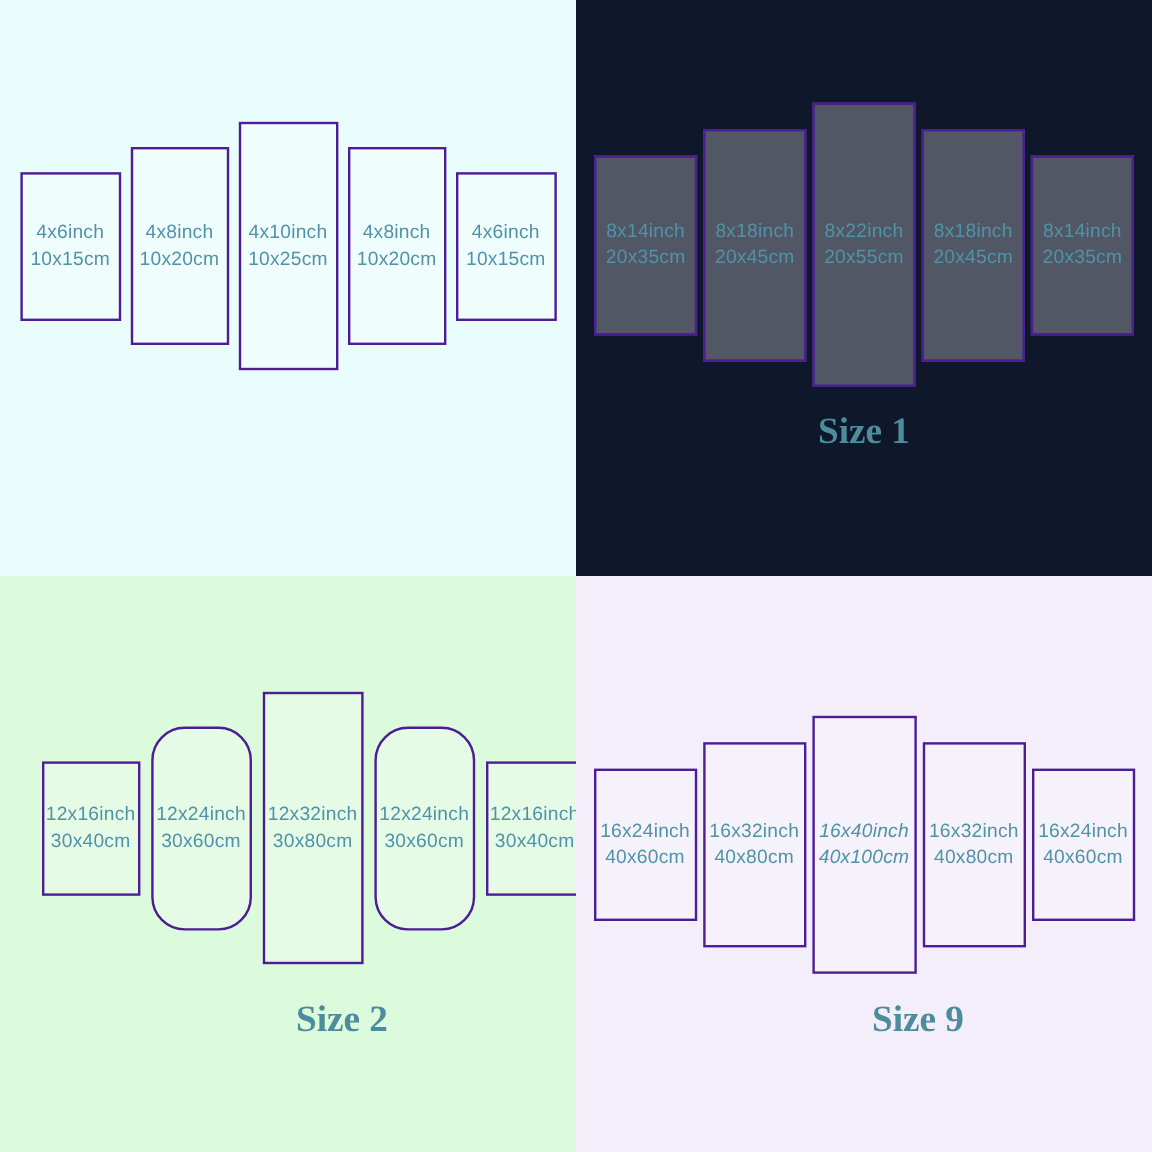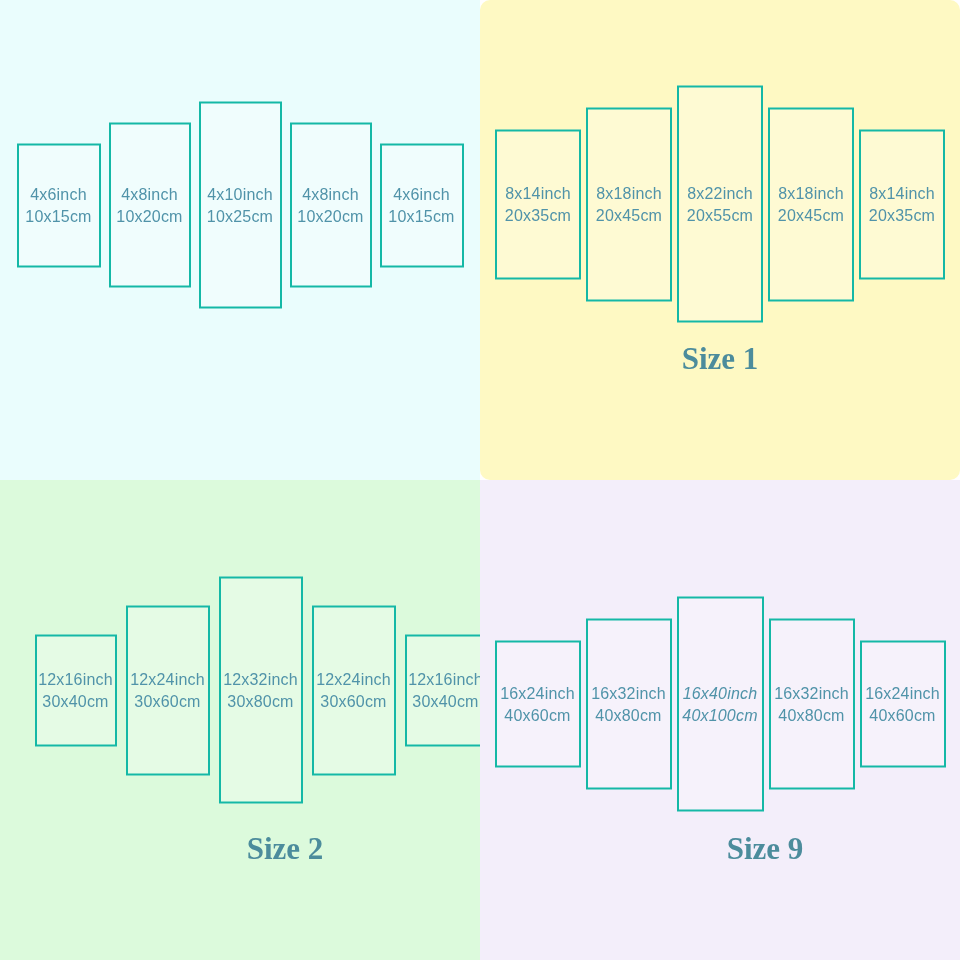--- a/index.html
+++ b/index.html
@@ -9,37 +9,37 @@
     overflow: hidden;
   }
   .grid {
     width: 960px; height: 960px;
     display: grid;
     grid-template-columns: 480px 480px;
     grid-template-rows: 480px 480px;
   }
   .quadrant { position: relative; width: 480px; height: 480px; }
   .q0 { background: #eafdfd; }
-  .q1 { background: #fef9c3; border-radius: 10px; }
+  .q1 { background: #0f172a; }
   .q2 { background: #dcfadc; }
   .q3 { background: #f3eefa; }
 
   .panels {
     position: absolute; left: 0; right: 0;
     display: flex; justify-content: center; align-items: center;
     transform: translateY(-50%);
   }
   .q0 .panels { top: 205px; gap: 8px; }
   .q1 .panels { top: 204px; gap: 5px; }
   .q2 .panels { top: 210px; gap: 9px; padding-left: 41px; }
   .q3 .panels { top: 224px; gap: 5px; }
 
   .panel {
     box-sizing: border-box;
-    border: 2px solid #14b8a6;
+    border: 2px solid #4c1d95;
     background: rgba(255,255,255,0.28);
     display: flex; flex-direction: column;
     justify-content: center; align-items: center;
     flex: 0 0 auto;
   }
   .panel span {
     color: #5093a9;
     font-size: 16px;
     line-height: 22px;
     white-space: nowrap;
@@ -49,21 +49,21 @@
   
   .q0 .p1, .q0 .p5 { width: 84px; height: 124px; }
   .q0 .p2, .q0 .p4 { width: 82px; height: 165px; }
   .q0 .p3         { width: 83px; height: 207px; }
 
   .q1 .p1, .q1 .p5 { width: 86px; height: 150px; }
   .q1 .p2, .q1 .p4 { width: 86px; height: 194px; }
   .q1 .p3         { width: 86px; height: 237px; }
 
   .q2 .p1, .q2 .p5 { width: 82px; height: 112px; }
-  .q2 .p2, .q2 .p4 { width: 84px; height: 170px; }
+  .q2 .p2, .q2 .p4 { width: 84px; height: 170px; border-radius: 28px; }
   .q2 .p3         { width: 84px; height: 227px; }
 
   .q3 .p1, .q3 .p5 { width: 86px; height: 127px; }
   .q3 .p2, .q3 .p4 { width: 86px; height: 171px; }
   .q3 .p3         { width: 87px; height: 215px; font-style: italic; }
 
   .title {
     position: absolute; left: 0; width: 100%;
     text-align: center;
     font-family: "Liberation Serif", serif;

